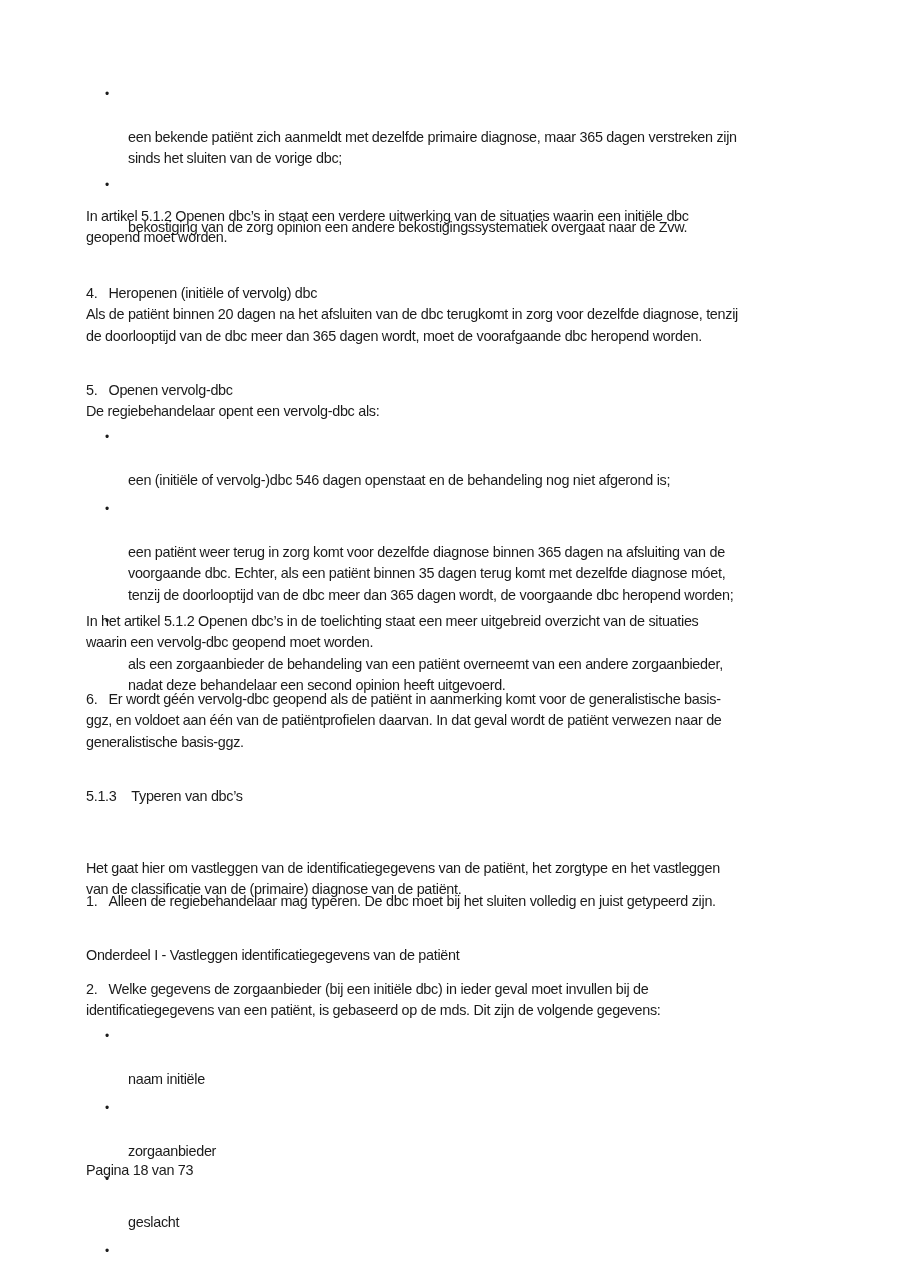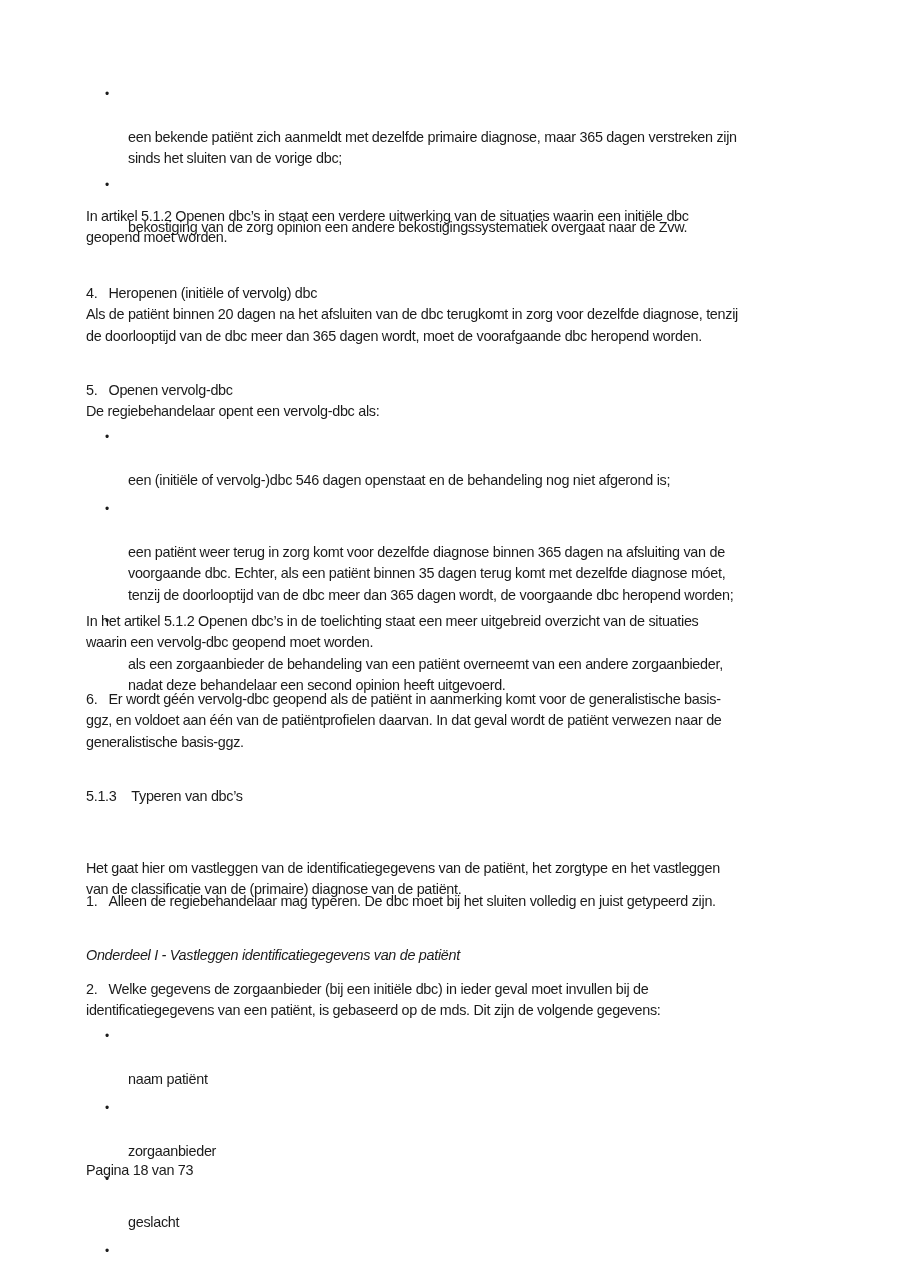--- a/index.html
+++ b/index.html
@@ -14,21 +14,21 @@
     letter-spacing: -0.3px;
     color: #1b1b1b;
     overflow: hidden;
   }
   .block {
     position: absolute;
     left: 86px;
     width: 732px;
   }
   .pre { white-space: pre-line; }
-  .italic { font-style: italic; }
+  .italic { }
   .blist .bitem {
     position: relative;
     padding-left: 42px;
     white-space: pre-line;
   }
   .blist .bitem + .bitem { margin-top: 5px; }
   .blist-wide .bitem + .bitem { margin-top: 7.5px; }
   .bmark {
     position: absolute;
     left: 19px;
@@ -115,21 +115,21 @@
   <div class="block pre" style="top:891px">1.&nbsp;&nbsp;&nbsp;Alleen de regiebehandelaar mag typeren. De dbc moet bij het sluiten volledig en juist getypeerd zijn.</div>
 
   <div class="block italic" style="top:945px">Onderdeel I - Vastleggen identificatiegegevens van de patiënt</div>
 
   <div class="block pre" style="top:979px">2.&nbsp;&nbsp;&nbsp;Welke gegevens de zorgaanbieder (bij een initiële dbc) in ieder geval moet invullen bij de
 identificatiegegevens van een patiënt, is gebaseerd op de mds. Dit zijn de volgende gegevens:</div>
 
   <div class="block blist blist-wide" style="top:1026px">
     <div class="bitem">
       <span class="bmark">•</span>
-      <span>naam patiënt</span>
+      <span>naam initiële</span>
     </div>
     <div class="bitem">
       <span class="bmark">•</span>
       <span>zorgaanbieder</span>
     </div>
     <div class="bitem">
       <span class="bmark">•</span>
       <span>geslacht</span>
     </div>
     <div class="bitem">

